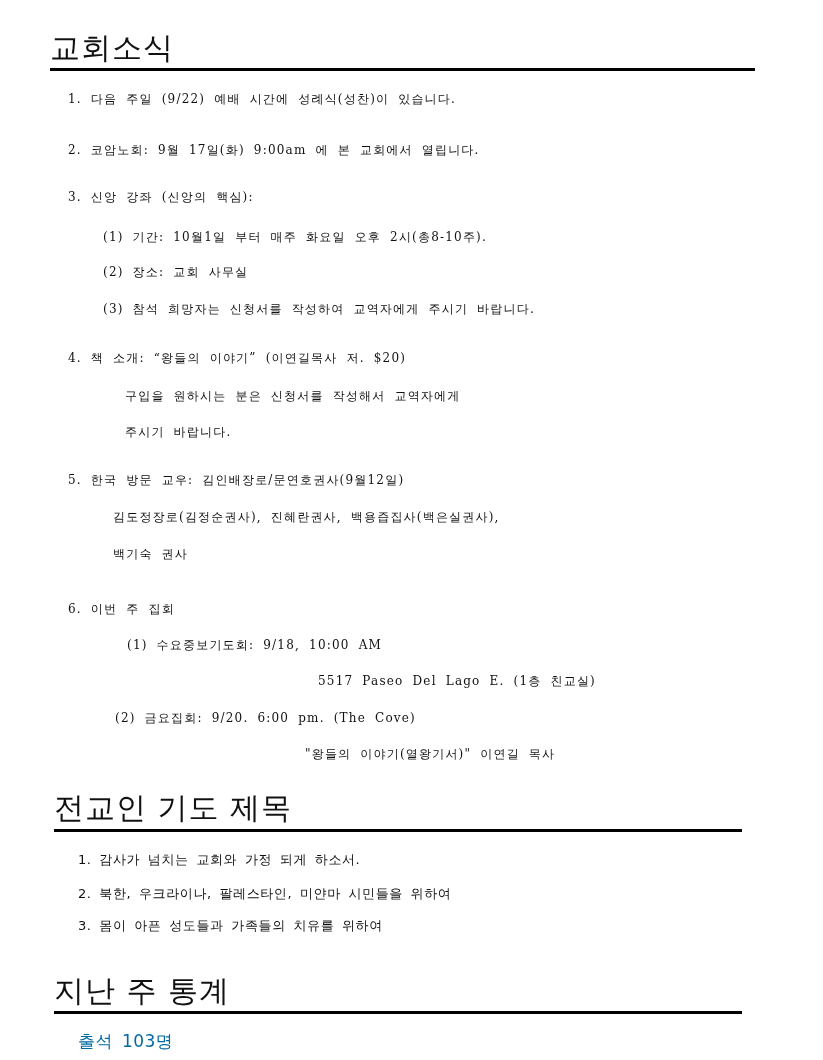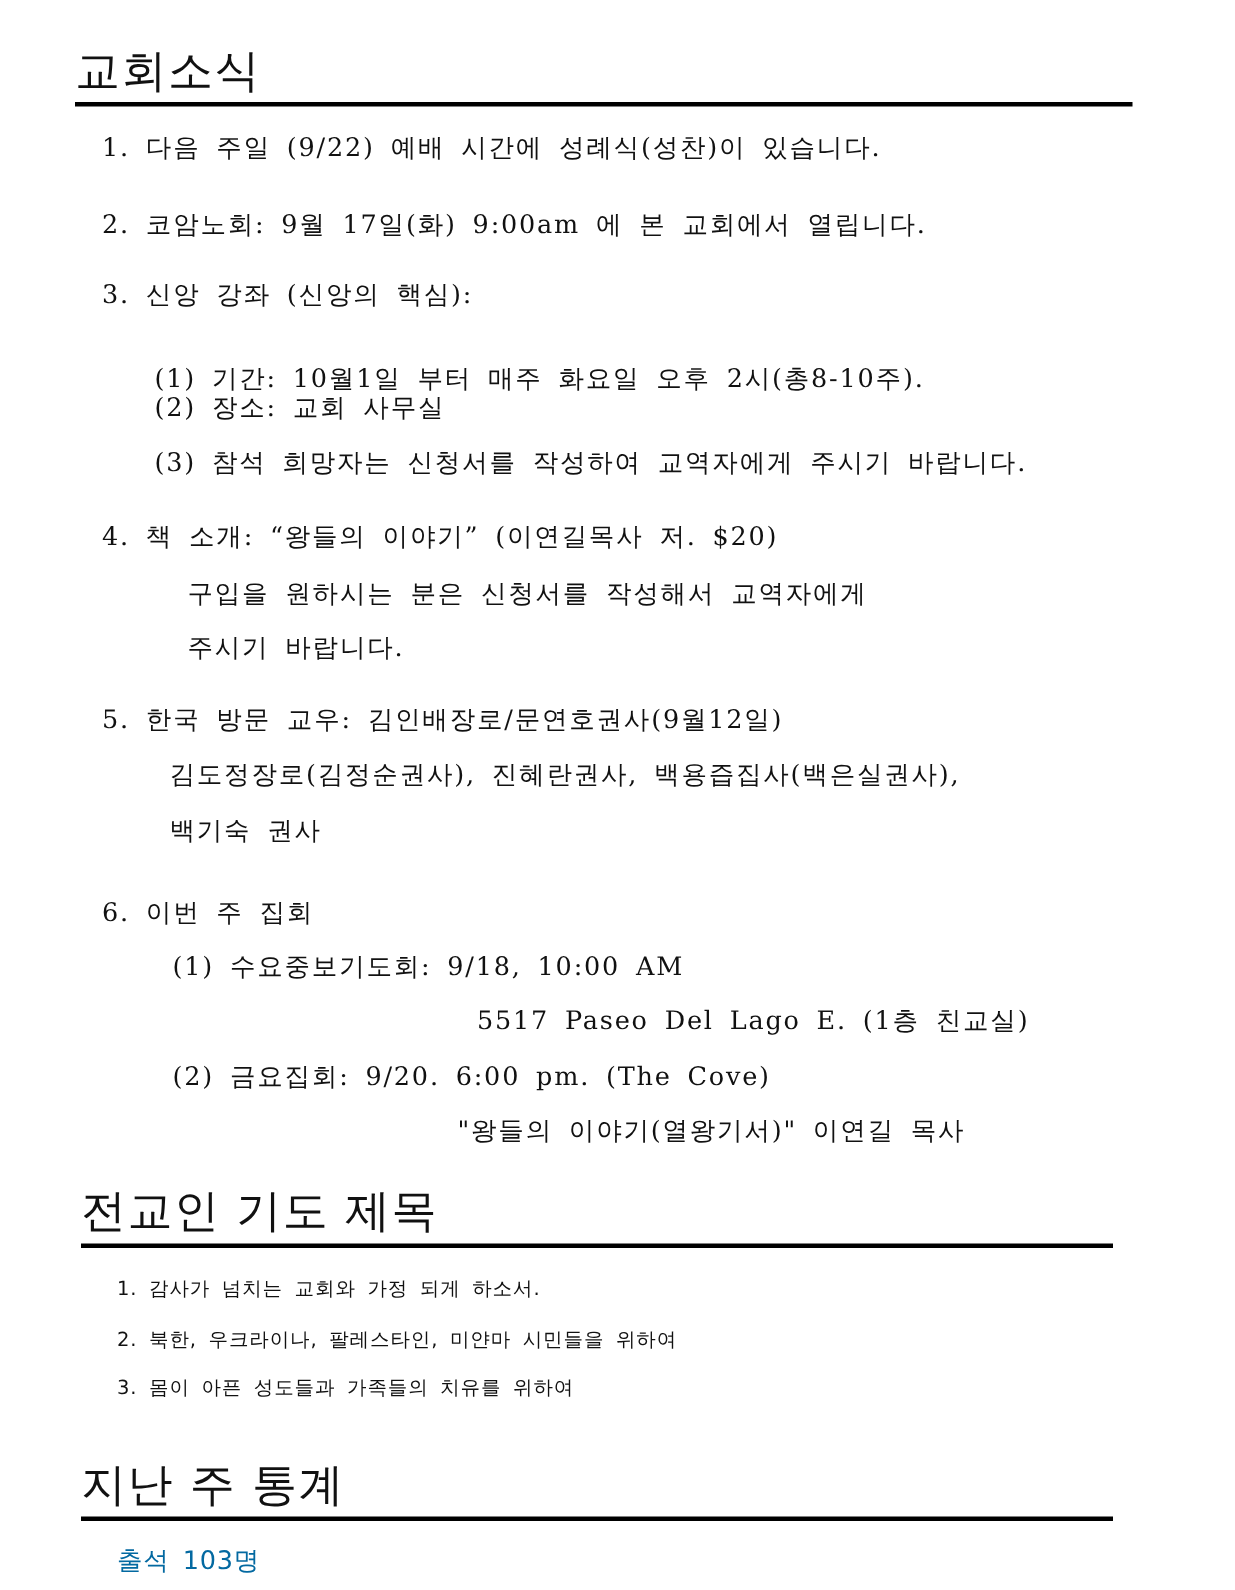--- a/index.html
+++ b/index.html
@@ -22,21 +22,21 @@
       font-weight: normal;
       letter-spacing: 1px;
       line-height: 36px;
     }
     .rule {
       position: absolute;
       height: 3px;
       background: #000000;
     }
     .line {
-      font-size: 17px;
+      font-size: 12px;
       line-height: 26px;
       letter-spacing: 1.2px;
       word-spacing: 4px;
     }
     .line-sm {
       font-family: "DejaVu Sans", "Liberation Sans", sans-serif;
       font-size: 13px;
       line-height: 24px;
       letter-spacing: 0.6px;
       word-spacing: 3px;
@@ -54,34 +54,34 @@
 <body>
 
 <div class="abs h-title" style="left:50px; top:30px;">교회소식</div>
 <div class="rule" style="left:50px; top:68px; width:705px;"></div>
 
 <div class="abs line" style="left:68px; top:86px;">1. 다음 주일 (9/22) 예배 시간에 성례식(성찬)이 있습니다.</div>
 
 <div class="abs line" style="left:68px; top:137px;">2. 코암노회: 9월 17일(화) 9:00am 에 본 교회에서 열립니다.</div>
 
 <div class="abs line" style="left:68px; top:184px;">3. 신앙 강좌 (신앙의 핵심):</div>
-<div class="abs line" style="left:103px; top:224px;margin-top:16px;">(1) 기간: 10월1일 부터 매주 화요일 오후 2시(총8-10주).</div>
+<div class="abs line" style="left:103px; top:224px;">(1) 기간: 10월1일 부터 매주 화요일 오후 2시(총8-10주).</div>
 <div class="abs line" style="left:103px; top:259px;">(2) 장소: 교회 사무실</div>
 <div class="abs line" style="left:103px; top:296px;">(3) 참석 희망자는 신청서를 작성하여 교역자에게 주시기 바랍니다.</div>
 
 <div class="abs line" style="left:68px; top:345px;">4. 책 소개: “왕들의 이야기” (이연길목사 저. $20)</div>
 <div class="abs line" style="left:125px; top:383px;">구입을 원하시는 분은 신청서를 작성해서 교역자에게</div>
 <div class="abs line" style="left:125px; top:419px;">주시기 바랍니다.</div>
 
 <div class="abs line" style="left:68px; top:467px;">5. 한국 방문 교우: 김인배장로/문연호권사(9월12일)</div>
 <div class="abs line" style="left:113px; top:504px;">김도정장로(김정순권사), 진혜란권사, 백용즙집사(백은실권사),</div>
 <div class="abs line" style="left:113px; top:541px;">백기숙 권사</div>
 
 <div class="abs line" style="left:68px; top:596px;">6. 이번 주 집회</div>
-<div class="abs line" style="left:115px; top:632px;">(1) 수요중보기도회: 9/18, 10:00 AM</div>
+<div class="abs line" style="left:127px; top:632px;">(1) 수요중보기도회: 9/18, 10:00 AM</div>
 <div class="abs line" style="left:318px; top:668px;">5517 Paseo Del Lago E. (1층 친교실)</div>
 <div class="abs line" style="left:115px; top:705px;">(2) 금요집회: 9/20. 6:00 pm. (The Cove)</div>
 <div class="abs line" style="left:305px; top:741px;">"왕들의 이야기(열왕기서)" 이연길 목사</div>
 
 <div class="abs h-title" style="left:54px; top:790px;">전교인 기도 제목</div>
 <div class="rule" style="left:54px; top:829px; width:688px;"></div>
 
 <div class="abs line-sm" style="left:78px; top:848px;">1. 감사가 넘치는 교회와 가정 되게 하소서.</div>
 <div class="abs line-sm" style="left:78px; top:882px;">2. 북한, 우크라이나, 팔레스타인, 미얀마 시민들을 위하여</div>
 <div class="abs line-sm" style="left:78px; top:914px;">3. 몸이 아픈 성도들과 가족들의 치유를 위하여</div>

